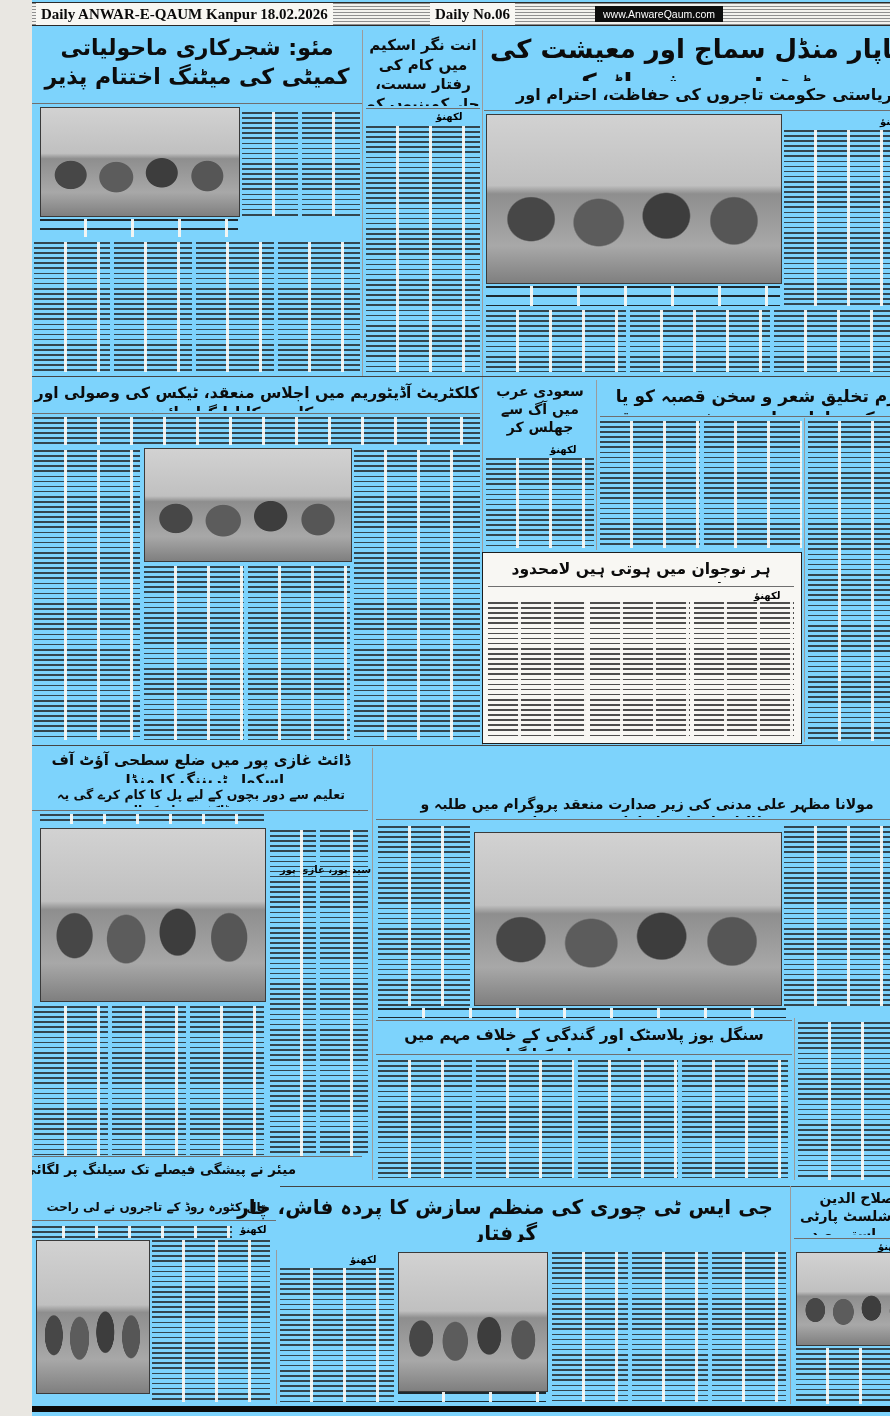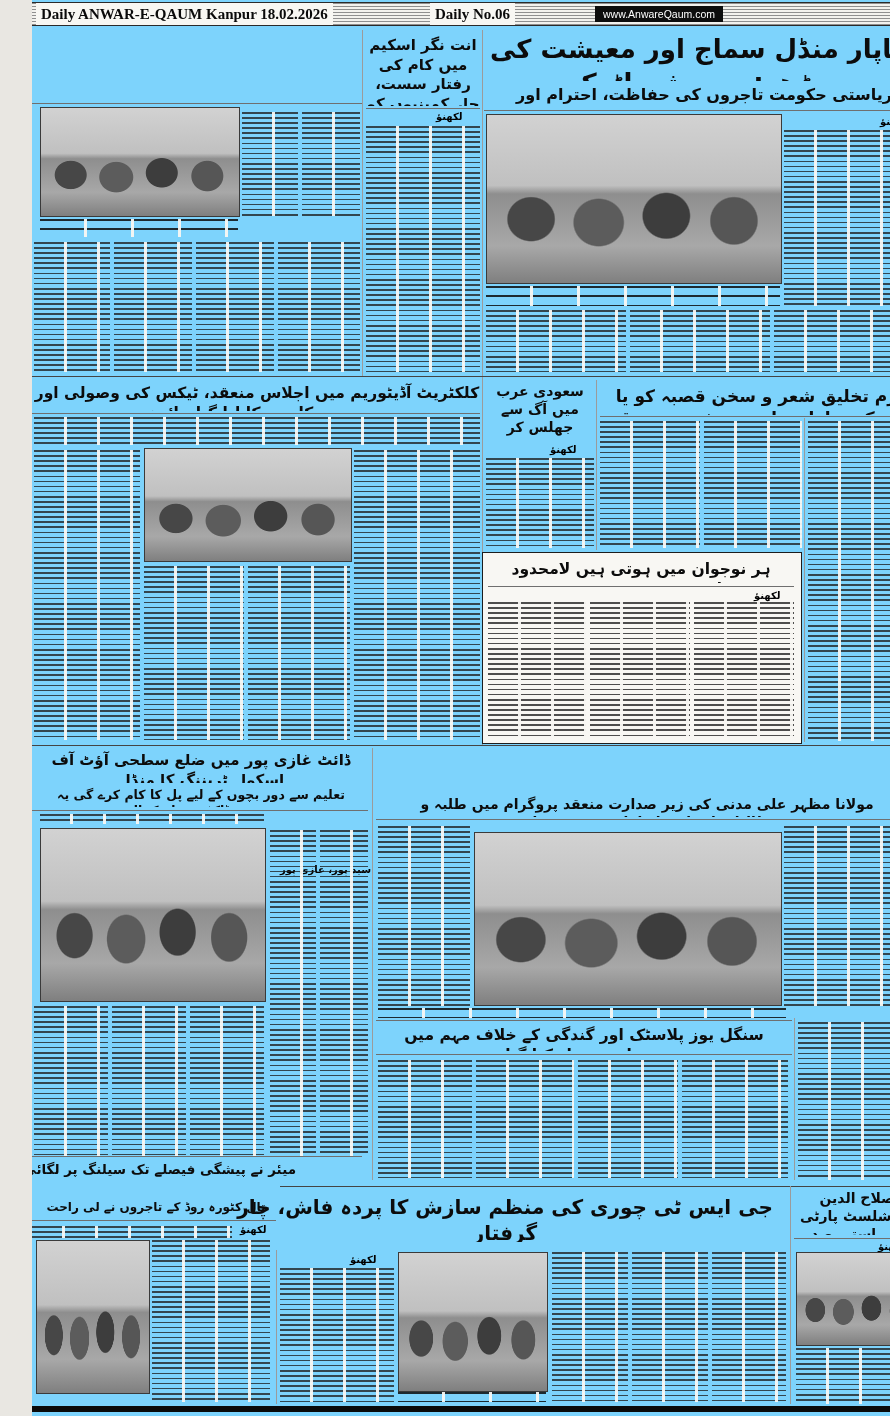--- a/index.html
+++ b/index.html
@@ -43,20 +43,21 @@
 
   <div class="masthead">
     <div class="mitem" style="left:4px;top:0;">
       <span>Daily ANWAR-E-QAUM Kanpur</span>
       <span>18.02.2026</span>
     </div>
     <div class="mitem" style="left:398px;top:0;">Daily No.06</div>
     <div class="webbox">www.AnwareQaum.com</div>
   </div>
 
+  <div class="h" style="left:2px;top:34px;width:326px;font-size:22px;height:66px">مئو: شجرکاری ماحولیاتی کمیٹی کی میٹنگ اختتام پذیر</div>
   <div class="hl" style="left:0;top:103px;width:330px"></div>
   <div class="photo" style="left:8px;top:107px;width:198px;height:108px"></div>
   <div class="tx" style="left:210px;top:112px;width:56px;height:104px"></div>
   <div class="tx" style="left:270px;top:112px;width:58px;height:104px"></div>
   <div class="cap" style="left:8px;top:219px;width:198px;height:18px"></div>
   <div class="tx" style="left:2px;top:242px;width:76px;height:130px"></div>
   <div class="tx" style="left:82px;top:242px;width:78px;height:130px"></div>
   <div class="tx" style="left:164px;top:242px;width:78px;height:130px"></div>
   <div class="tx" style="left:246px;top:242px;width:82px;height:130px"></div>
   <div class="vr" style="left:330px;top:30px;height:346px"></div>

